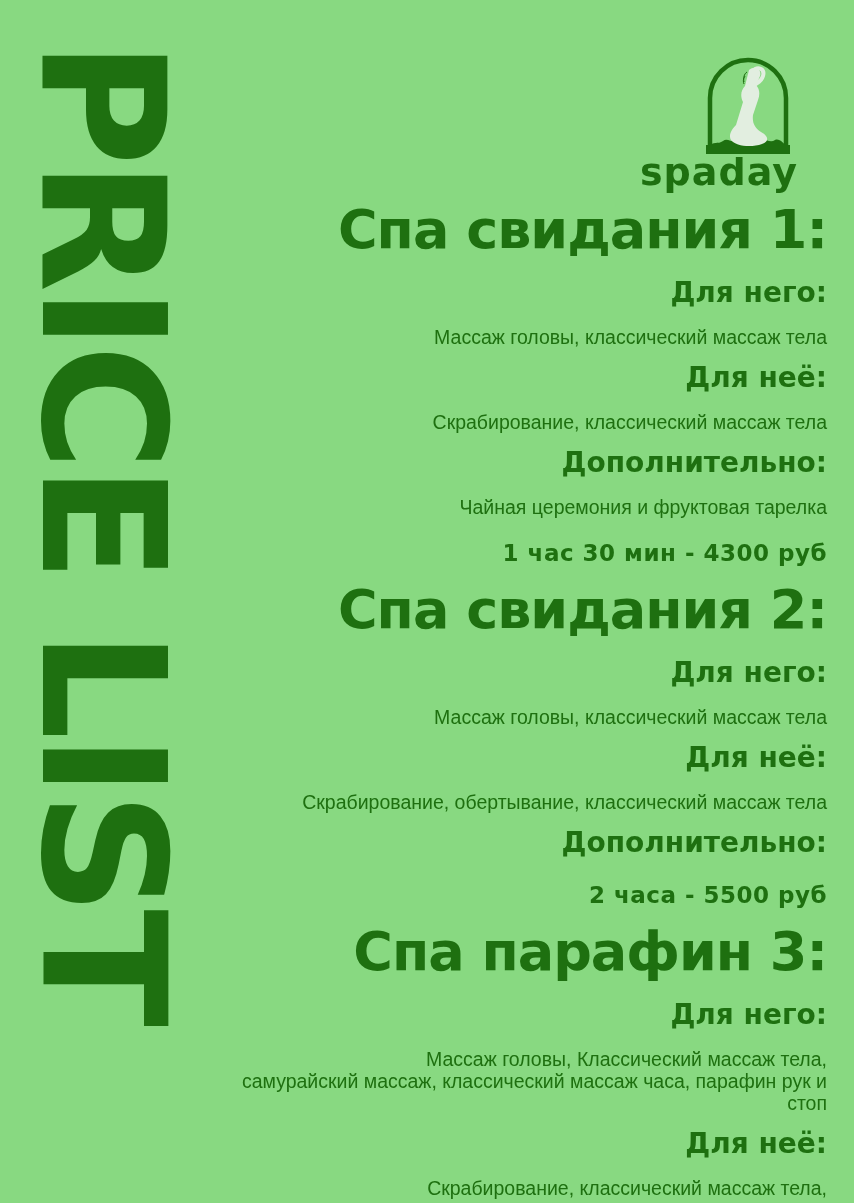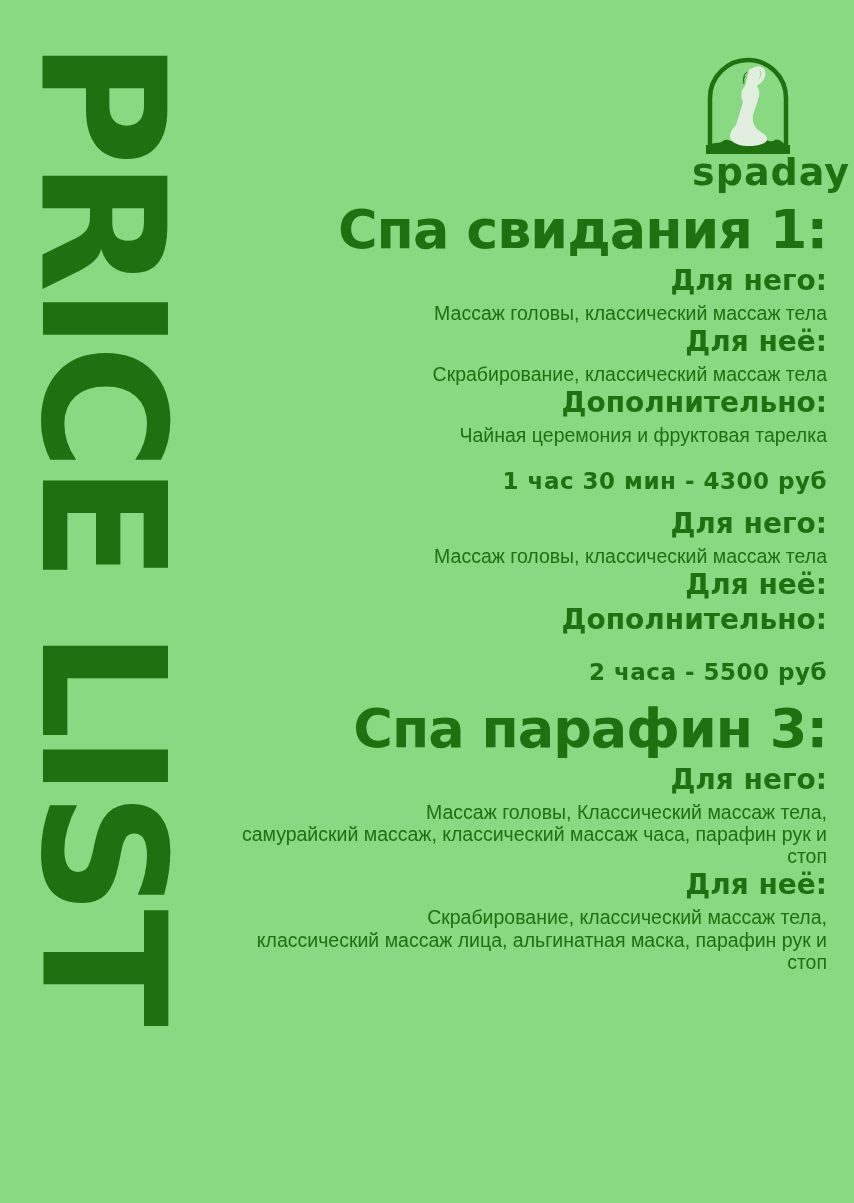--- a/index.html
+++ b/index.html
@@ -27,21 +27,21 @@
     font-size:172px;
     line-height:1;
     letter-spacing:-6px;
     color:var(--fg);
     white-space:nowrap;
   }
   
   .logo{position:absolute;left:698px;top:50px;width:100px;height:112px;}
   .wordmark{
     position:absolute;left:640px;top:150px;width:210px;
-    text-align:right;
+    text-align:left;
     font-family:"DejaVu Sans",sans-serif;
     font-weight:800;
     font-size:38px;
     letter-spacing:1px;
     color:var(--fg);
   }
   
   .content{
     position:absolute;
     left:215px;top:198px;right:0;
@@ -53,25 +53,26 @@
     font-weight:800;
     font-size:54px;
     line-height:1.2;
     letter-spacing:-1px;
   }
   .item-label{
     font-family:"DejaVu Sans",sans-serif;
     font-weight:700;
     font-size:28px;
     line-height:1.25;
+    margin-top:12px;
   }
   .item-text{
     font-size:19.5px;
     line-height:1.14;
-    margin-top:4px;
+    margin-top:16px;
     white-space:pre-line;
   }
   .price{
     font-family:"DejaVu Sans",sans-serif;
     font-weight:700;
     font-size:23px;
     line-height:1.2;
     margin-top:22px;
     letter-spacing:0.5px;
   }
@@ -111,23 +112,25 @@
       <div class="item-label">Для него:</div>
       <div class="item-text">Массаж головы, классический массаж тела</div>
       <div class="item-label">Для неё:</div>
       <div class="item-text">Скрабирование, классический массаж тела</div>
       <div class="item-label">Дополнительно:</div>
       <div class="item-text">Чайная церемония и фруктовая тарелка</div>
       <div class="price">1 час 30 мин - 4300 руб</div>
     </div>
 
     <div class="section s2">
+      <div class="section-title">Спа свидания 2:</div>
       <div class="item-label">Для него:</div>
       <div class="item-text">Массаж головы, классический массаж тела</div>
       <div class="item-label">Для неё:</div>
+      <div class="item-text">Скрабирование, обертывание, классический массаж тела</div>
       <div class="item-label">Дополнительно:</div>
       <div class="price">2 часа - 5500 руб</div>
     </div>
 
     <div class="section s3">
       <div class="section-title">Спа парафин 3:</div>
       <div class="item-label">Для него:</div>
       <div class="item-text">Массаж головы, Классический массаж тела,
 самурайский массаж, классический массаж часа, парафин рук и стоп</div>
       <div class="item-label">Для неё:</div>

